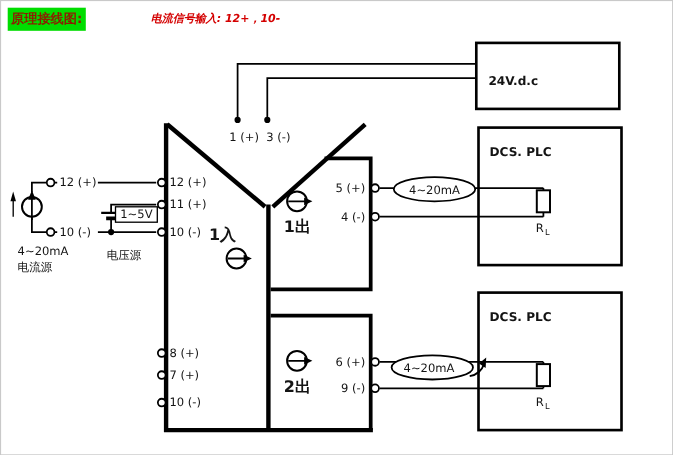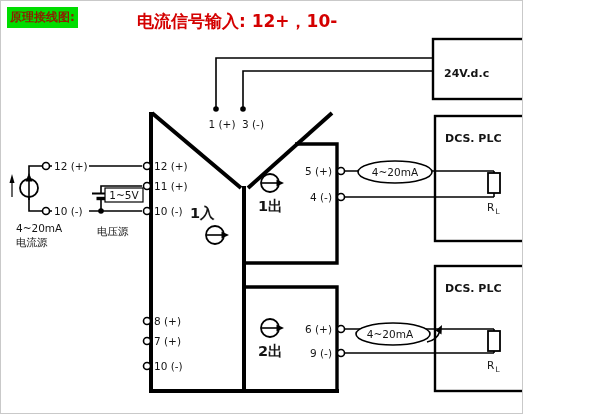--- a/index.html
+++ b/index.html
@@ -1,28 +1,28 @@
 <!DOCTYPE html>
 <html style="--header-highlight: #00dd00; --header-text: #8b2000; --red-text: #d40000; --line: #000000;"><head>
 <meta charset="utf-8">
 <style>
   html,body { margin:0; padding:0; background:#fff; }
   .screen {
-    position:relative; width:523px; height:414px; background:#ffffff;
+    position:relative; width:612px; height:414px; background:#ffffff;
     border:1px solid #c9c9c9; box-sizing:border-box; overflow:hidden;
     font-family:"DejaVu Sans", sans-serif;
   }
   .hdr-title {
     position:absolute; left:6px; top:6px; padding:2px 3px;
     background:var(--header-highlight,#00dd00); color:var(--header-text,#8b2000);
     font-size:12px; font-weight:bold; white-space:nowrap;
   }
   .hdr-red {
     position:absolute; top:9px; color:var(--red-text,#d40000);
-    font-size:17px; font-weight:bold; white-space:nowrap;
+    font-size:10px; font-weight:bold; white-space:nowrap;font-style:italic;
   }
   #hdr-current { left:136px; }
   #hdr-voltage { left:368px; }
   svg { position:absolute; left:0; top:0; }
   svg text { font-family:"DejaVu Sans", sans-serif; fill:#141414; }
   .t   { font-size:10.5px; }
   .tb  { font-size:11px; font-weight:bold; }
   .big { font-size:14.5px; font-weight:bold; }
   .sub { font-size:7.5px; }
   .wire    { stroke:#000; stroke-width:1.6; fill:none; }

